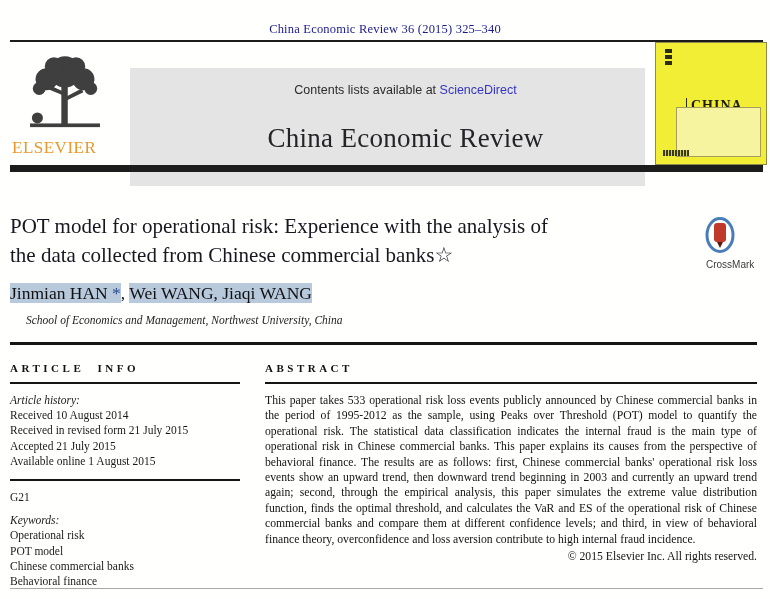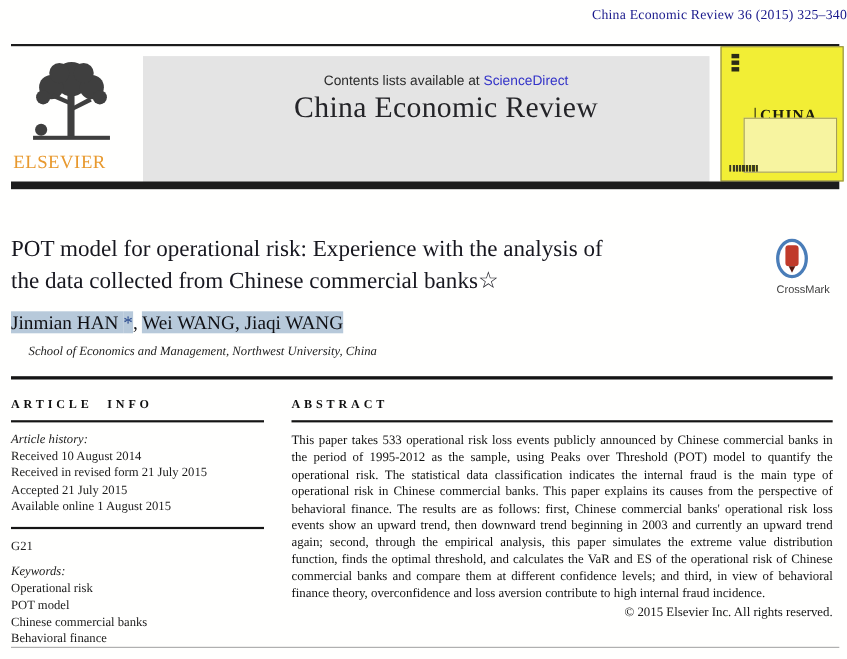--- a/index.html
+++ b/index.html
@@ -1,34 +1,34 @@
 <!DOCTYPE html>
 <html><head>
 <meta charset="utf-8">
 <style>
   * { margin:0; padding:0; box-sizing:border-box; }
   html,body { background:#ffffff; }
   body { width:770px; height:599px; font-family:"Liberation Serif", serif; color:#151515; }
   .page { position:relative; width:770px; height:599px; background:#fffffe; overflow:hidden; }
 
-  .citation { position:absolute; top:6px; left:0; width:770px; text-align:right;
+  .citation { position:absolute; top:22px; left:0; width:770px; text-align:center;
               font-size:12.5px; color:#1a1a8c; letter-spacing:0.2px; }
 
   .topline  { position:absolute; left:10px; top:40px; width:753px; height:2px; background:#1c1c1c; }
 
   
   .elsevier { position:absolute; left:12px; top:48px; width:106px; height:116px; text-align:left; }
   .elsevier svg { display:block; margin:0 auto; }
   .elsevier-label { font-size:17px; color:#e8992e; letter-spacing:0.5px; margin-top:-2px; }
 
   
-  .banner { position:absolute; left:130px; top:51px; width:515px; height:118px; background:#e4e4e4; text-align:center;padding-left:36px; }
+  .banner { position:absolute; left:130px; top:68px; width:515px; height:118px; background:#e4e4e4; text-align:center;padding-left:36px; }
   .contents-line { margin-top:15px; font-family:"Liberation Sans", sans-serif; font-size:12.5px; color:#2b2b2b; }
   .sd-link { color:#3434c8; text-decoration:none; cursor:pointer; }
-  .journal-name { margin-top:2px; font-size:27px; color:#242428; letter-spacing:0.3px; }
+  .journal-name { margin-top:26px; font-size:27px; color:#242428; letter-spacing:0.3px; }
 
   
   .cover { position:absolute; left:655px; top:42px; width:112px; height:123px;
            background:#f2ee35; border:1px solid #8f8a4a; }
   .cover-vtext { position:absolute; left:9px; top:6px; width:7px; }
   .cover-vtext i { display:block; width:7px; height:4px; background:#2c2c16; margin-bottom:2px; }
   .cover-title { position:absolute; left:30px; top:7px; border-left:1px solid #2a2a14; padding-left:4px; color:#1c1c0e;margin-top:48px; }
   .cover-title .l1 { font-weight:bold; font-size:14px; letter-spacing:1px; line-height:15px; }
   .cover-title .l2 { font-weight:bold; font-size:10px; line-height:11px; }
   .cover-title .l3 { font-weight:bold; font-size:13px; line-height:14px; border-bottom:4px solid #404040; padding-bottom:2px; }

